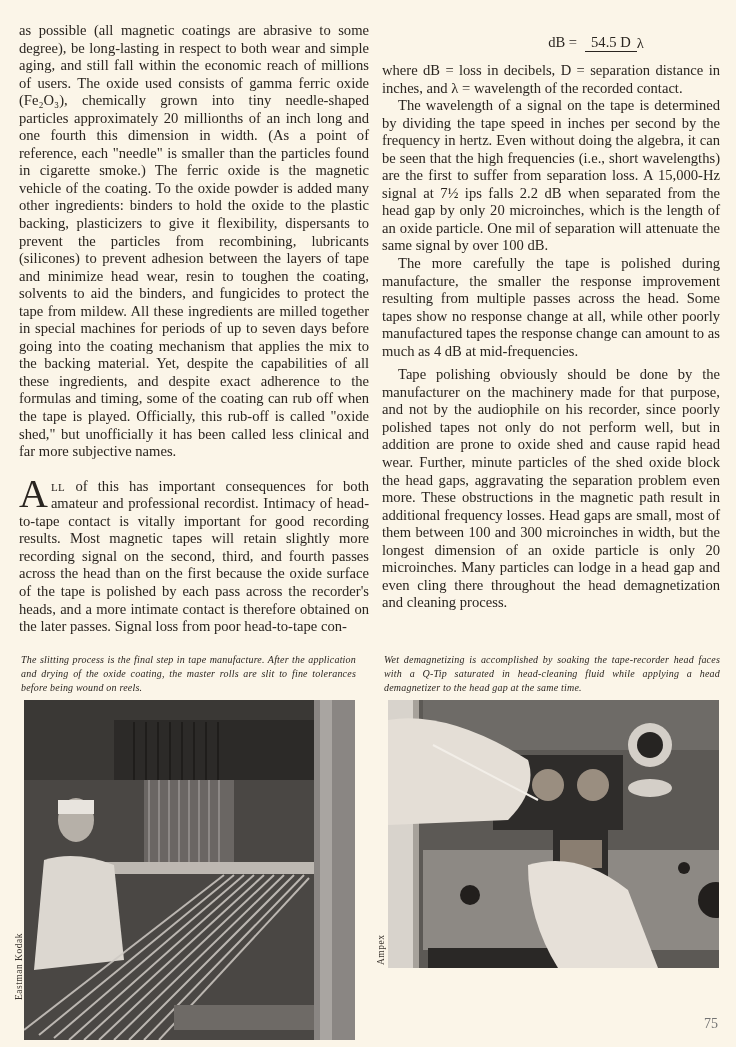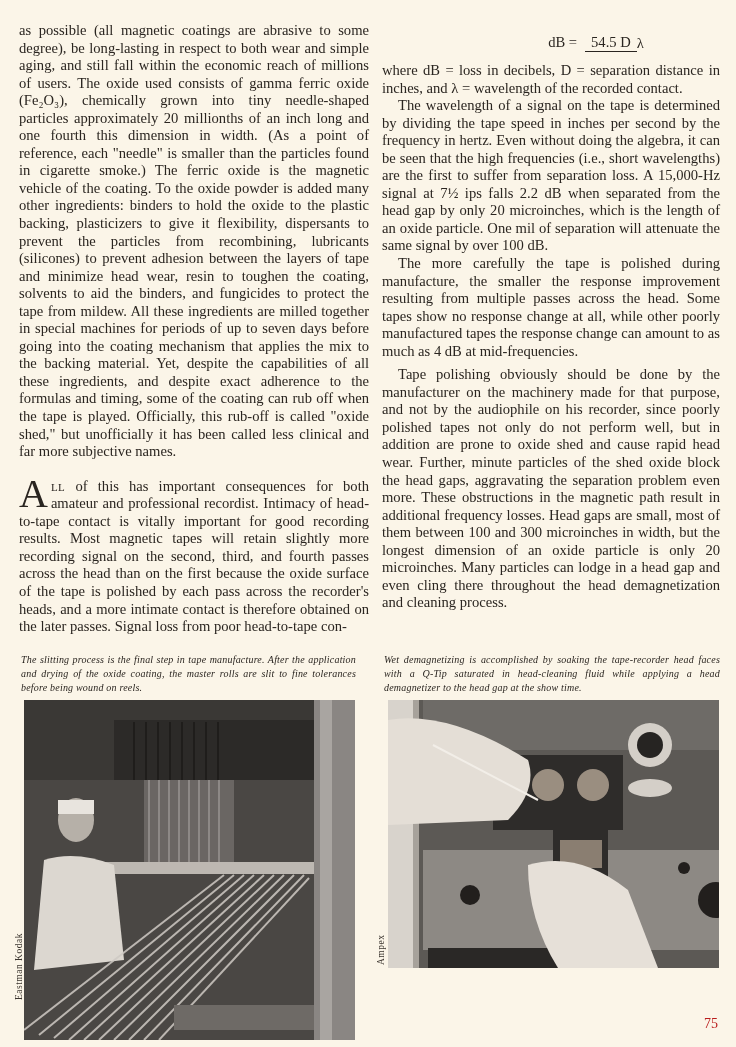--- a/index.html
+++ b/index.html
@@ -48,21 +48,21 @@
       background: linear-gradient(180deg, #585450 0%, #4a4744 55%, #6d6a66 100%); }
     .photo svg { width: 100%; height: 100%; display: block; }
     .credit {
       position: absolute; font-size: 9.5px; color: #3a342e;
       transform: rotate(-90deg); transform-origin: left top; white-space: nowrap;
       letter-spacing: 0.5px;
     }
     .credit-left { left: 14px; top: 1000px; }
     .credit-right { left: 376px; top: 965px; }
     .page-number {
-      position: absolute; right: 18px; top: 1016px; font-size: 14px; color: #b91c1c;
+      position: absolute; right: 18px; top: 1016px; font-size: 14px; color: #737373;
     }
   </style>
 </head>
 <body>
 
 <div class="col col-left">
   <p>as possible (all magnetic coatings are abrasive to some degree), be long-lasting in respect to both wear and simple aging, and still fall within the economic reach of millions of users. The oxide used consists of gamma ferric oxide (Fe₂O₃), chemically grown into tiny needle-shaped particles approximately 20 millionths of an inch long and one fourth this dimension in width. (As a point of reference, each "needle" is smaller than the particles found in cigarette smoke.) The ferric oxide is the magnetic vehicle of the coating. To the oxide powder is added many other ingredients: binders to hold the oxide to the plastic backing, plasticizers to give it flexibility, dispersants to prevent the particles from recombining, lubricants (silicones) to prevent adhesion between the layers of tape and minimize head wear, resin to toughen the coating, solvents to aid the binders, and fungicides to protect the tape from mildew. All these ingredients are milled together in special machines for periods of up to seven days before going into the coating mechanism that applies the mix to the backing material. Yet, despite the capabilities of all these ingredients, and despite exact adherence to the formulas and timing, some of the coating can rub off when the tape is played. Officially, this rub-off is called "oxide shed," but unofficially it has been called less clinical and far more subjective names.</p>
   <p class="dropcap-para"><span class="dropcap">A</span><span class="smallcaps">ll</span><span> of this has important consequences for both amateur and professional recordist. Intimacy of head-to-tape contact is vitally important for good recording results. Most magnetic tapes will retain slightly more recording signal on the second, third, and fourth passes across the head than on the first because the oxide surface of the tape is polished by each pass across the recorder's heads, and a more intimate contact is therefore obtained on the later passes. Signal loss from poor head-to-tape con-</span></p>
 </div>
 
@@ -74,21 +74,21 @@
       <span class="den">λ</span>
     </span>
   </div>
   <p>where dB = loss in decibels, D = separation distance in inches, and λ = wavelength of the recorded contact.</p>
   <p class="indent">The wavelength of a signal on the tape is determined by dividing the tape speed in inches per second by the frequency in hertz. Even without doing the algebra, it can be seen that the high frequencies (i.e., short wavelengths) are the first to suffer from separation loss. A 15,000-Hz signal at 7½ ips falls 2.2 dB when separated from the head gap by only 20 microinches, which is the length of an oxide particle. One mil of separation will attenuate the same signal by over 100 dB.</p>
   <p class="indent">The more carefully the tape is polished during manufacture, the smaller the response improvement resulting from multiple passes across the head. Some tapes show no response change at all, while other poorly manufactured tapes the response change can amount to as much as 4 dB at mid-frequencies.</p>
   <p class="indent" style="margin-top:6px">Tape polishing obviously should be done by the manufacturer on the machinery made for that purpose, and not by the audiophile on his recorder, since poorly polished tapes not only do not perform well, but in addition are prone to oxide shed and cause rapid head wear. Further, minute particles of the shed oxide block the head gaps, aggravating the separation problem even more. These obstructions in the magnetic path result in additional frequency losses. Head gaps are small, most of them between 100 and 300 microinches in width, but the longest dimension of an oxide particle is only 20 microinches. Many particles can lodge in a head gap and even cling there throughout the head demagnetization and cleaning process.</p>
 </div>
 
 <div class="caption caption-left">The slitting process is the final step in tape manufacture. After the application and drying of the oxide coating, the master rolls are slit to fine tolerances before being wound on reels.</div>
-<div class="caption caption-right">Wet demagnetizing is accomplished by soaking the tape-recorder head faces with a Q-Tip saturated in head-cleaning fluid while applying a head demagnetizer to the head gap at the show time.</div>
+<div class="caption caption-right">Wet demagnetizing is accomplished by soaking the tape-recorder head faces with a Q-Tip saturated in head-cleaning fluid while applying a head demagnetizer to the head gap at the same time.</div>
 
 <div class="photo photo-left" title="Worker in white cap beside tape slitting machine with many parallel tape strips">
   <svg viewBox="0 0 331 340" preserveAspectRatio="none">
     <rect x="0" y="0" width="331" height="340" fill="#4a4744"></rect>
     <rect x="0" y="0" width="331" height="80" fill="#3a3835"></rect>
     <rect x="90" y="20" width="200" height="60" fill="#2c2a28"></rect>
     <g stroke="#1f1d1b" stroke-width="2">
       <line x1="110" y1="22" x2="110" y2="80"></line>
         <line x1="122" y1="22" x2="122" y2="80"></line>
       <line x1="134" y1="22" x2="134" y2="80"></line>

